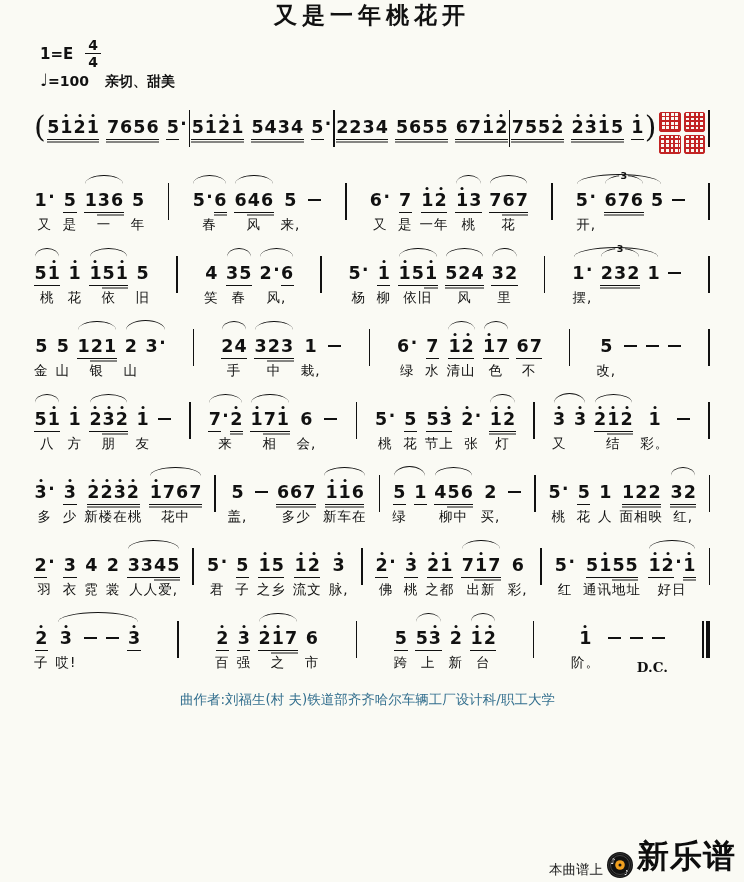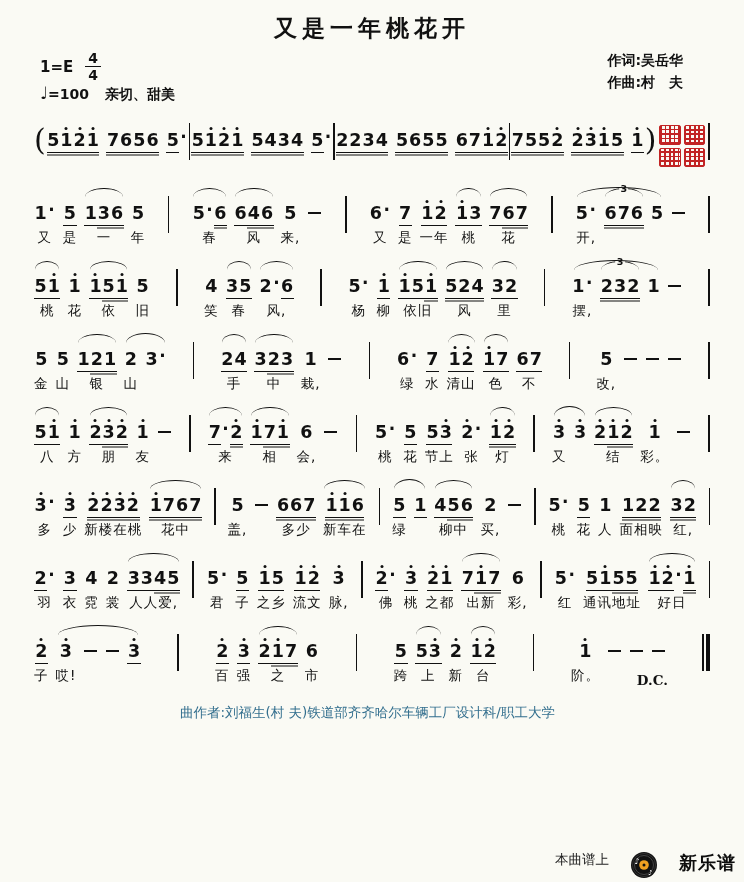--- a/index.html
+++ b/index.html
@@ -1,21 +1,21 @@
 <!DOCTYPE html>
 <html><head>
 <meta charset="utf-8">
 <style>
   html,body{margin:0;padding:0;}
   body{
     width:744px;height:882px;position:relative;overflow:hidden;
     background:#fafaf4;color:#111;
     font-family:"DejaVu Sans",sans-serif;
   }
-  .title{text-align:center;font-size:23px;font-weight:bold;letter-spacing:5px;padding-top:13px;}
+  .title{text-align:center;font-size:23px;font-weight:bold;letter-spacing:5px;}
   .header{position:relative;height:56px;margin:6px 61px 0 40px;}
   .keyline{display:flex;align-items:center;font-size:15px;font-weight:bold;}
   .ts{display:inline-flex;flex-direction:column;align-items:center;margin-left:12px;font-size:14px;line-height:1.15;font-weight:bold;}
   .ts .top{border-bottom:1.2px solid #111;padding:0 3px;}
   .tempoline{display:flex;align-items:baseline;margin-top:2px;font-size:14px;font-weight:bold;}
   .notehead{font-size:17px;line-height:1;}
   .expression{margin-left:16px;font-size:14px;}
   .credits{position:absolute;right:0;top:0;font-size:14px;font-weight:bold;line-height:1.55;text-align:left;}
 
   #music{margin:8px 34px 0 34px;}
@@ -45,47 +45,43 @@
   .paren{font-size:30px;font-weight:400;line-height:1;margin-top:11px;font-family:"DejaVu Serif",serif;}
   .stamp{width:46px;height:42px;margin:11px 2px 0 2px;display:grid;grid-template-columns:1fr 1fr;grid-template-rows:1fr 1fr;gap:3px;flex:0 0 auto;}
   .stampcell{border:1.5px solid #c22424;border-radius:2px;
     background:
       repeating-linear-gradient(0deg,#c22424 0 1.5px,transparent 1.5px 4.5px),
       repeating-linear-gradient(90deg,#c22424 0 1.5px,transparent 1.5px 4.5px);}
   .dc{position:absolute;right:42px;top:47px;font-size:13.5px;font-weight:bold;font-family:"DejaVu Serif",serif;text-align:center;}
 
   .footer{margin:16px 0 0 180px;color:#336f8e;font-size:13.5px;line-height:1.62;}
   .fblock{margin-bottom:9px;}
-  .brand{position:absolute;right:8px;bottom:3px;display:flex;align-items:flex-start;gap:21px;}
+  .brand{position:absolute;right:8px;bottom:3px;display:flex;align-items:flex-end;gap:3px;}
   .brand-prefix{font-size:13.5px;color:#222;}
-  .brand-name{font-size:18px;font-weight:bold;color:#0d0d0d;letter-spacing:1px;}
+  .brand-name{font-size:32px;font-weight:bold;color:#0d0d0d;letter-spacing:1px;}
 </style>
 </head>
 <body>
 
 <div class="title">又是一年桃花开</div>
 
 <div class="header">
   <div>
     <div class="keyline">
       <span>1=E</span>
       <span class="ts">
         <span class="top">4</span>
         <span>4</span>
       </span>
     </div>
     <div class="tempoline">
       <span class="notehead">♩</span>
       <span>=100</span>
       <span class="expression">亲切、甜美</span>
     </div>
-  </div>
-  <div class="credits">
-    <div>作词:吴岳华</div>
-    <div>作曲:村　夫</div>
   </div>
 </div>
 
 <div id="music">
     <div class="line">
       <div class="paren">(</div>
       <div class="meas">
         <div class="col">
           <div class="arcrow"></div>
           <div class="noterow">

